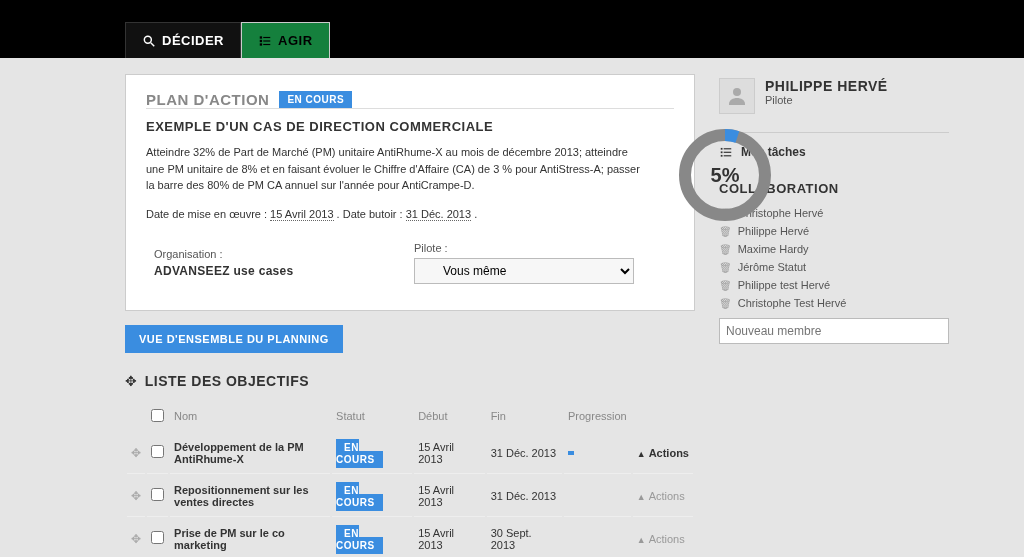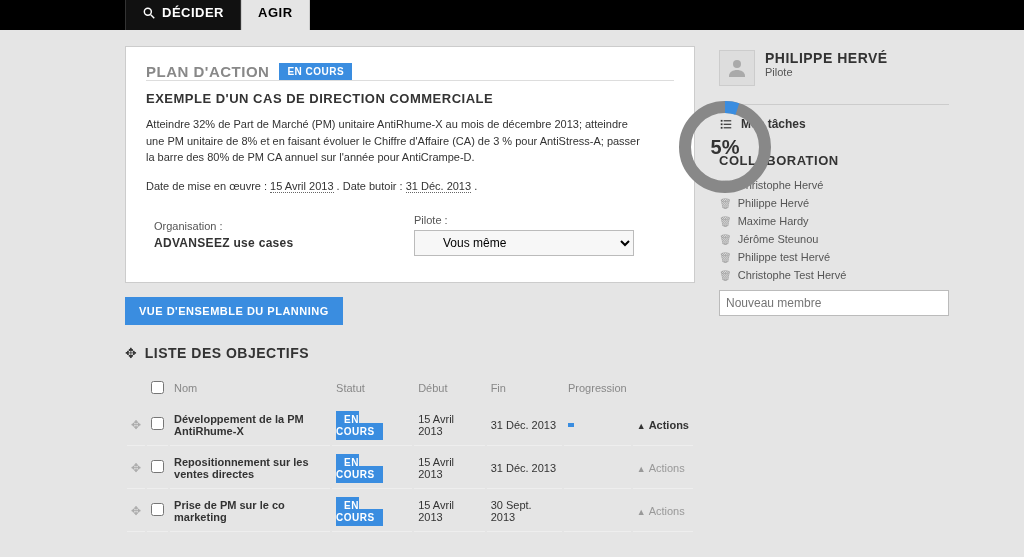--- a/index.html
+++ b/index.html
@@ -7,45 +7,44 @@
     font-family: Arial, Helvetica, sans-serif;
     background: #e5e5e5;
     font-size: 12px;
     color: #333;
     width: 1024px;
     height: 557px;
     overflow: hidden;
   }
   .topbar {
     background: #000;
-    height: 30px;
+    height: 58px;
     display: flex;
     align-items: flex-end;
     padding-left: 125px;
   }
   .tab {
     color: #fff;
     font-weight: bold;
     font-size: 13px;
     padding: 10px 16px;
     display: flex;
     align-items: center;
     gap: 6px;
     cursor: pointer;
     letter-spacing: 0.5px;
     border: 1px solid #333;
     border-bottom: none;
     background: #111;
   }
   .tab.active {
-    background: #e5e5e5;
+    background: #15803d;
     color: #000;
     border: 1px solid #ccc;
     border-bottom: none;
-    flex-direction: column;
   }
   .tab svg { width: 14px; height: 14px; }
   .main {
     display: flex;
     padding: 16px 16px 0 125px;
     gap: 24px;
   }
   .left-col { width: 570px; }
   .card {
     background: #fff;
@@ -350,21 +349,21 @@
         <li>
           <span class="trash">🗑</span>
           <span>Philippe Hervé</span>
         </li>
         <li>
           <span class="trash">🗑</span>
           <span>Maxime Hardy</span>
         </li>
         <li>
           <span class="trash">🗑</span>
-          <span>Jérôme Steunou</span>
+          <span>Jérôme Statut</span>
         </li>
         <li>
           <span class="trash">🗑</span>
           <span>Philippe test Hervé</span>
         </li>
         <li>
           <span class="trash">🗑</span>
           <span>Christophe Test Hervé</span>
         </li>
       </ul>

